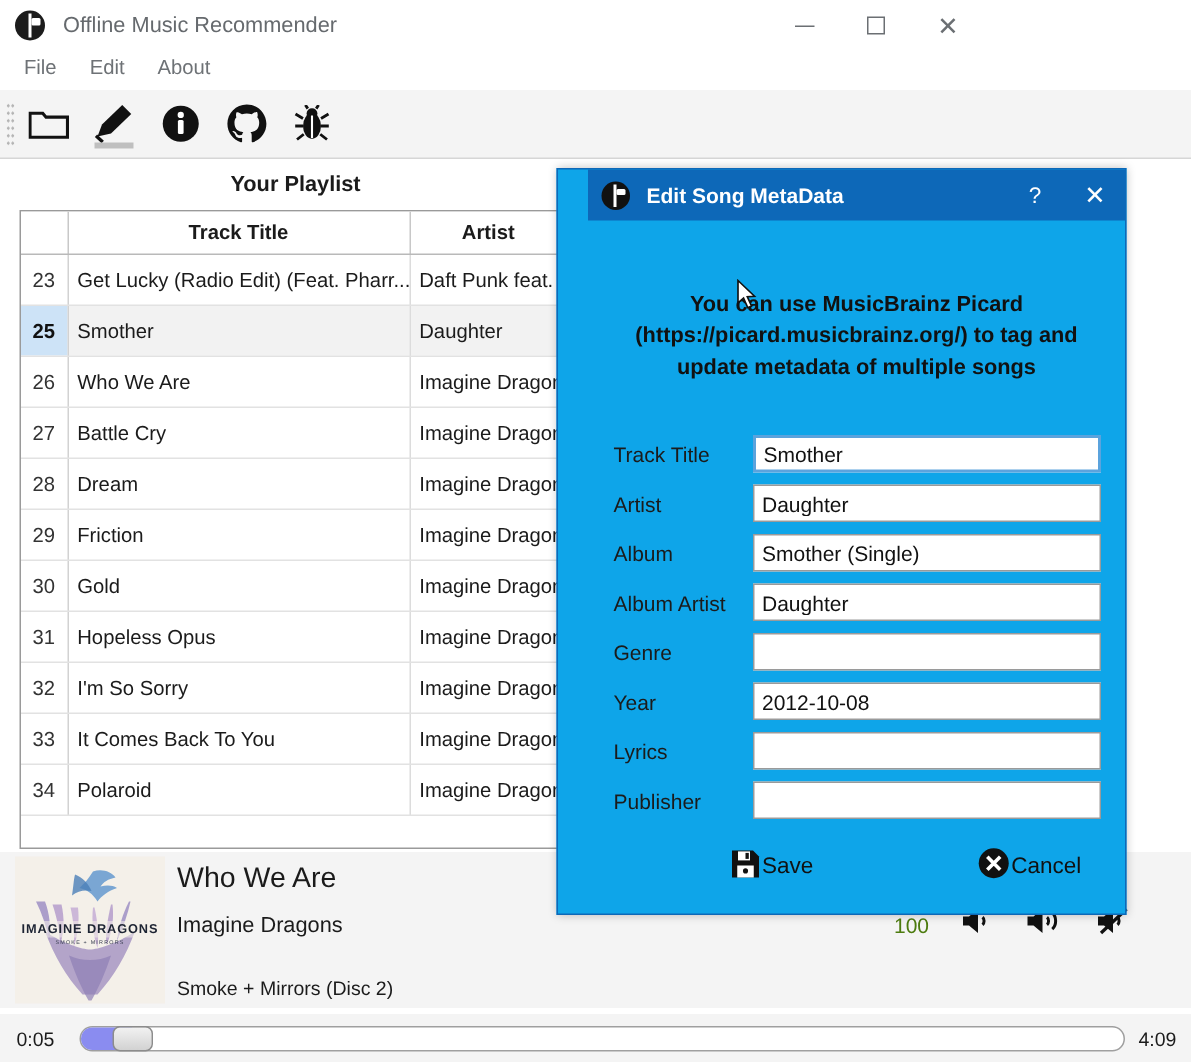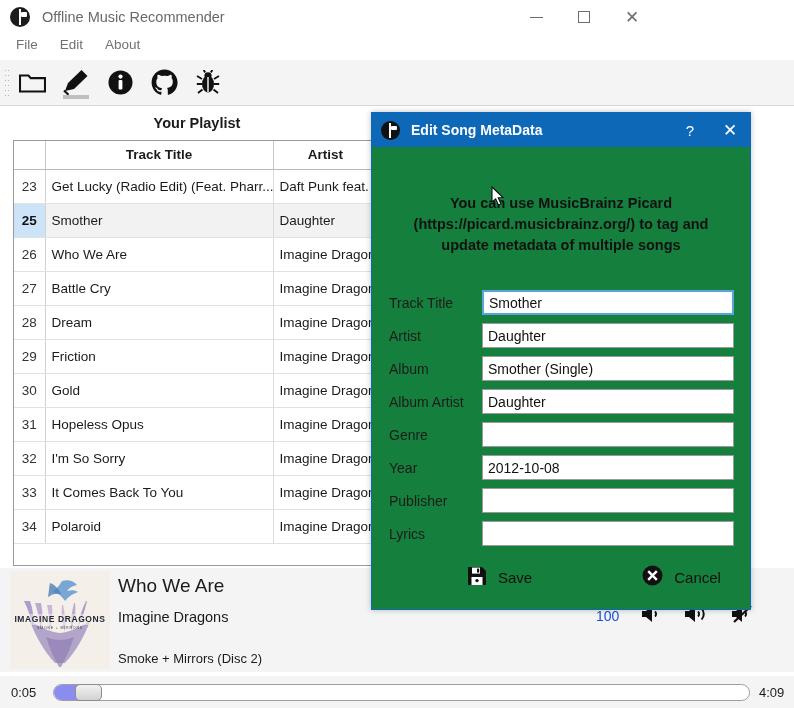--- a/index.html
+++ b/index.html
@@ -165,21 +165,21 @@
     width: 450px;
   }
   .np-title { font-size: 19px; color: #1b1b1b; margin-top: 4px; }
   .np-artist { font-size: 14.5px; color: #1b1b1b; margin-top: 12px; }
   .np-album { font-size: 13px; color: #1b1b1b; margin-top: 26px; }
 
   .vol-area {
     position: absolute; left: 596px; top: 36px;
     display: flex; align-items: center; gap: 21px;
   }
-  .vol-num { font-size: 14px; color: #1d4ed8; }
+  .vol-num { font-size: 14px; color: #4d7c0f; }
   .vol-btn { display: flex; align-items: center; justify-content: center; }
 
   
   .seekrow {
     position: absolute; top: 676px; left: 0;
     width: 794px; height: 32px;
     background: #f4f4f4;
     display: flex; align-items: center;
   }
   .time-cur { margin-left: 11px; font-size: 13px; color: #1b1b1b; width: 34px; }
@@ -203,23 +203,24 @@
     background: linear-gradient(#f2f2f2, #d2d2d2);
     border: 1px solid #8c8c8c;
     border-radius: 5px;
   }
   .time-tot { margin-left: 9px; font-size: 13px; color: #1b1b1b; }
 
   
   .dialog {
     position: absolute; left: 371px; top: 112px;
     width: 380px; height: 498px;
-    background: #15803d;
+    background: #0ea5e9;
     border: 1px solid #0d68b8;
     box-shadow: 0 0 6px rgba(0,0,0,0.25);
+    padding-left: 20px;
   }
   .dlg-titlebar {
     height: 34px; background: #0d68b8;
     display: flex; align-items: center;
     color: #ffffff;
   }
   .dlg-icon {
     margin-left: 9px; width: 19px; height: 19px;
     border-radius: 50%; background: #111; position: relative; flex:none;
   }
@@ -265,21 +266,21 @@
     padding: 0 5px;
   }
   .finput.focused { border: 2px solid #5ba3dd; }
 
   .dlg-buttons {
     display: flex; align-items: center;
     margin: 16px 0 0 90px;
     gap: 100px;
   }
   .dlg-btn {
-    display: flex; align-items: center; gap: 11px;
+    display: flex; align-items: center; gap: 1px;
     background: transparent; border: none;
     font-family: "Liberation Sans", sans-serif;
     font-size: 15px; color: #111;
     padding: 3px 5px;
   }
 
   
   .cursor {
     position: absolute; left: 491px; top: 186px;
     width: 14px; height: 21px; pointer-events: none;
@@ -536,25 +537,25 @@
         </div>
         <div class="frow">
           <div class="flabel">Genre</div>
           <input type="text" class="finput" placeholder="" value="" style="">
         </div>
         <div class="frow">
           <div class="flabel">Year</div>
           <input type="text" class="finput" placeholder="" value="2012-10-08" style="">
         </div>
         <div class="frow">
+          <div class="flabel">Lyrics</div>
+          <input type="text" class="finput" placeholder="" value="" style="">
+        </div>
+        <div class="frow">
           <div class="flabel">Publisher</div>
-          <input type="text" class="finput" placeholder="" value="" style="">
-        </div>
-        <div class="frow">
-          <div class="flabel">Lyrics</div>
           <input type="text" class="finput" placeholder="" value="" style="">
         </div>
       </div>
 
     <div class="dlg-buttons">
       <button class="dlg-btn">
         <span>
           <svg width="20" height="20" viewBox="0 0 20 20">
               <path d="M1 1h14l4 4v14H1z" fill="#111"></path>
               <rect x="5" y="1.6" width="8" height="6" fill="#fff"></rect>

